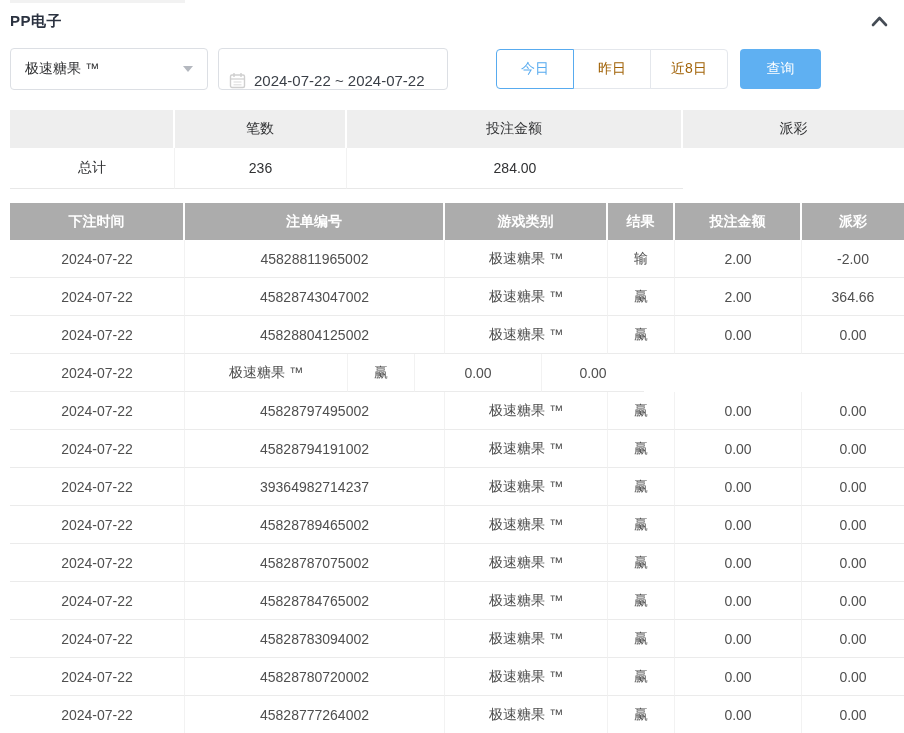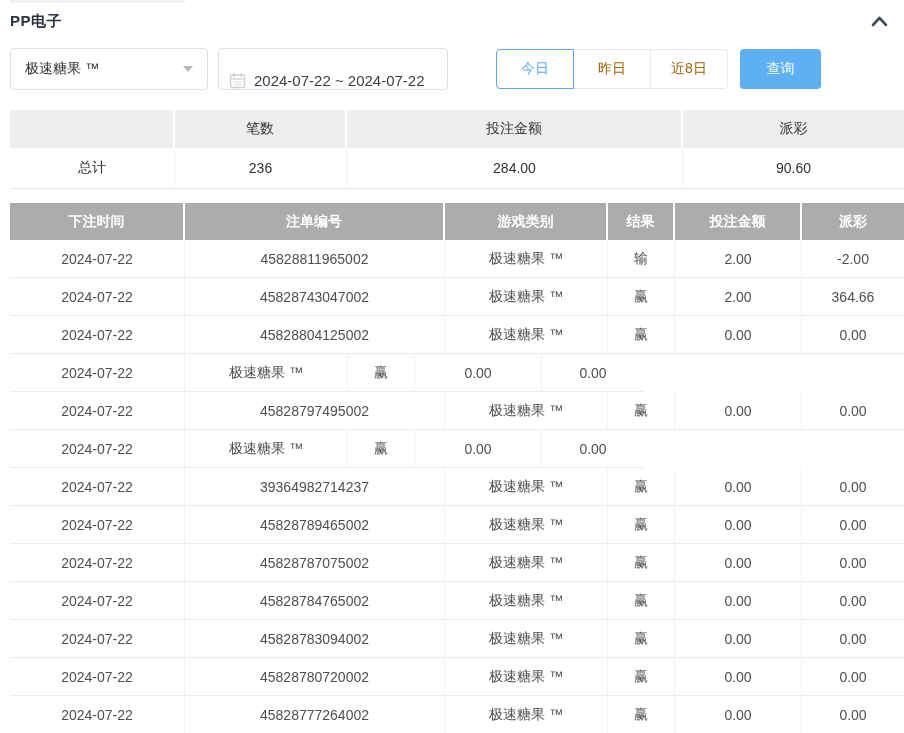--- a/index.html
+++ b/index.html
@@ -109,21 +109,20 @@
     <div class="s-row s-head">
       <div class="s-cell sc0"></div>
       <div class="s-cell sc1">笔数</div>
       <div class="s-cell sc2">投注金额</div>
       <div class="s-cell sc3">派彩</div>
     </div>
     <div class="s-row s-body">
       <div class="s-cell sc0">总计</div>
       <div class="s-cell sc1">236</div>
       <div class="s-cell sc2">284.00</div>
-      <div class="s-cell sc3">90.60</div>
     </div>
   </div>
 
   <div class="records">
     <div class="r-head">
         <div class="r-cell rc0">下注时间</div>
         <div class="r-cell rc1">注单编号</div>
         <div class="r-cell rc2">游戏类别</div>
         <div class="r-cell rc3">结果</div>
         <div class="r-cell rc4">投注金额</div>
@@ -164,20 +163,21 @@
         <div class="t-row">
           <div class="t-cell rc0">2024-07-22</div>
           <div class="t-cell rc1">45828797495002</div>
           <div class="t-cell rc2">极速糖果 ™</div>
           <div class="t-cell rc3">赢</div>
           <div class="t-cell rc4">0.00</div>
           <div class="t-cell rc5">0.00</div>
         </div>
         <div class="t-row">
           <div class="t-cell rc0">2024-07-22</div>
+          <div class="t-cell rc1">45828794191002</div>
           <div class="t-cell rc2">极速糖果 ™</div>
           <div class="t-cell rc3">赢</div>
           <div class="t-cell rc4">0.00</div>
           <div class="t-cell rc5">0.00</div>
         </div>
         <div class="t-row">
           <div class="t-cell rc0">2024-07-22</div>
           <div class="t-cell rc1">39364982714237</div>
           <div class="t-cell rc2">极速糖果 ™</div>
           <div class="t-cell rc3">赢</div>

